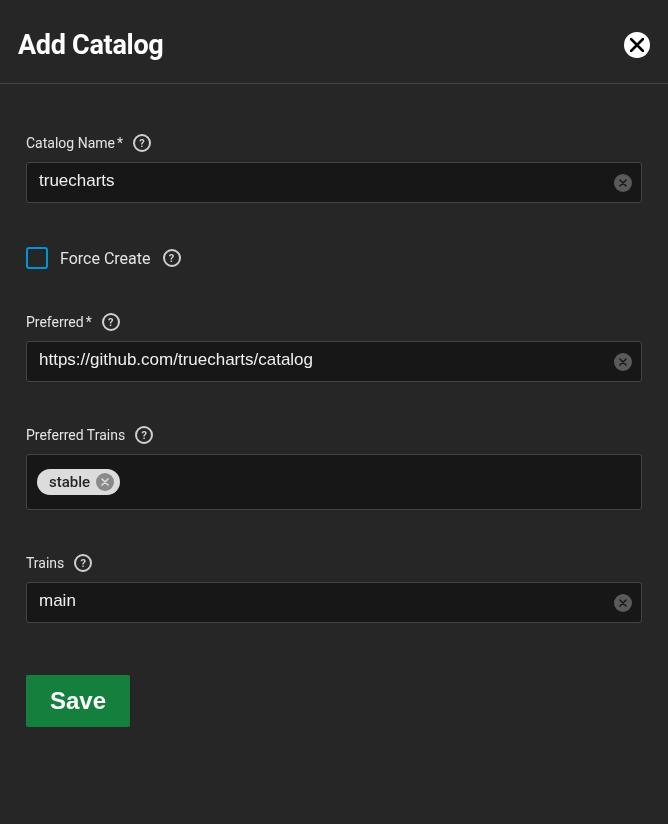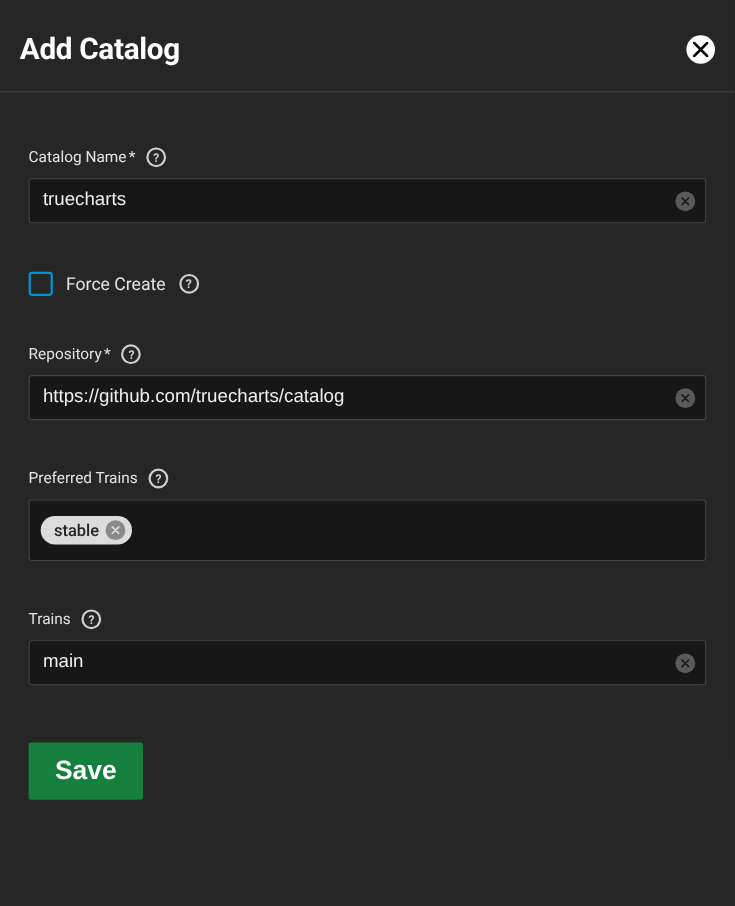--- a/index.html
+++ b/index.html
@@ -206,21 +206,21 @@
 
     <div class="checkbox-row">
       <div class="checkbox"></div>
       <span class="checkbox-label">Force Create</span>
       <span class="help-icon">?</span>
     </div>
 
     <div class="field-group">
       <div class="label-row">
         <span class="field-label">
-          <span>Repository</span><span class="req">*</span>
+          <span>Preferred</span><span class="req">*</span>
         </span>
         <span class="help-icon">?</span>
       </div>
       <div class="input-wrap">
         <input type="text" class="text-input" value="https://github.com/truecharts/catalog" style="">
         <div class="clear-btn">
           <svg viewBox="0 0 8 8">
               <path d="M1 1 L7 7 M7 1 L1 7" stroke="#1a1a1a" stroke-width="1.6" stroke-linecap="round"></path>
             </svg>
         </div>

